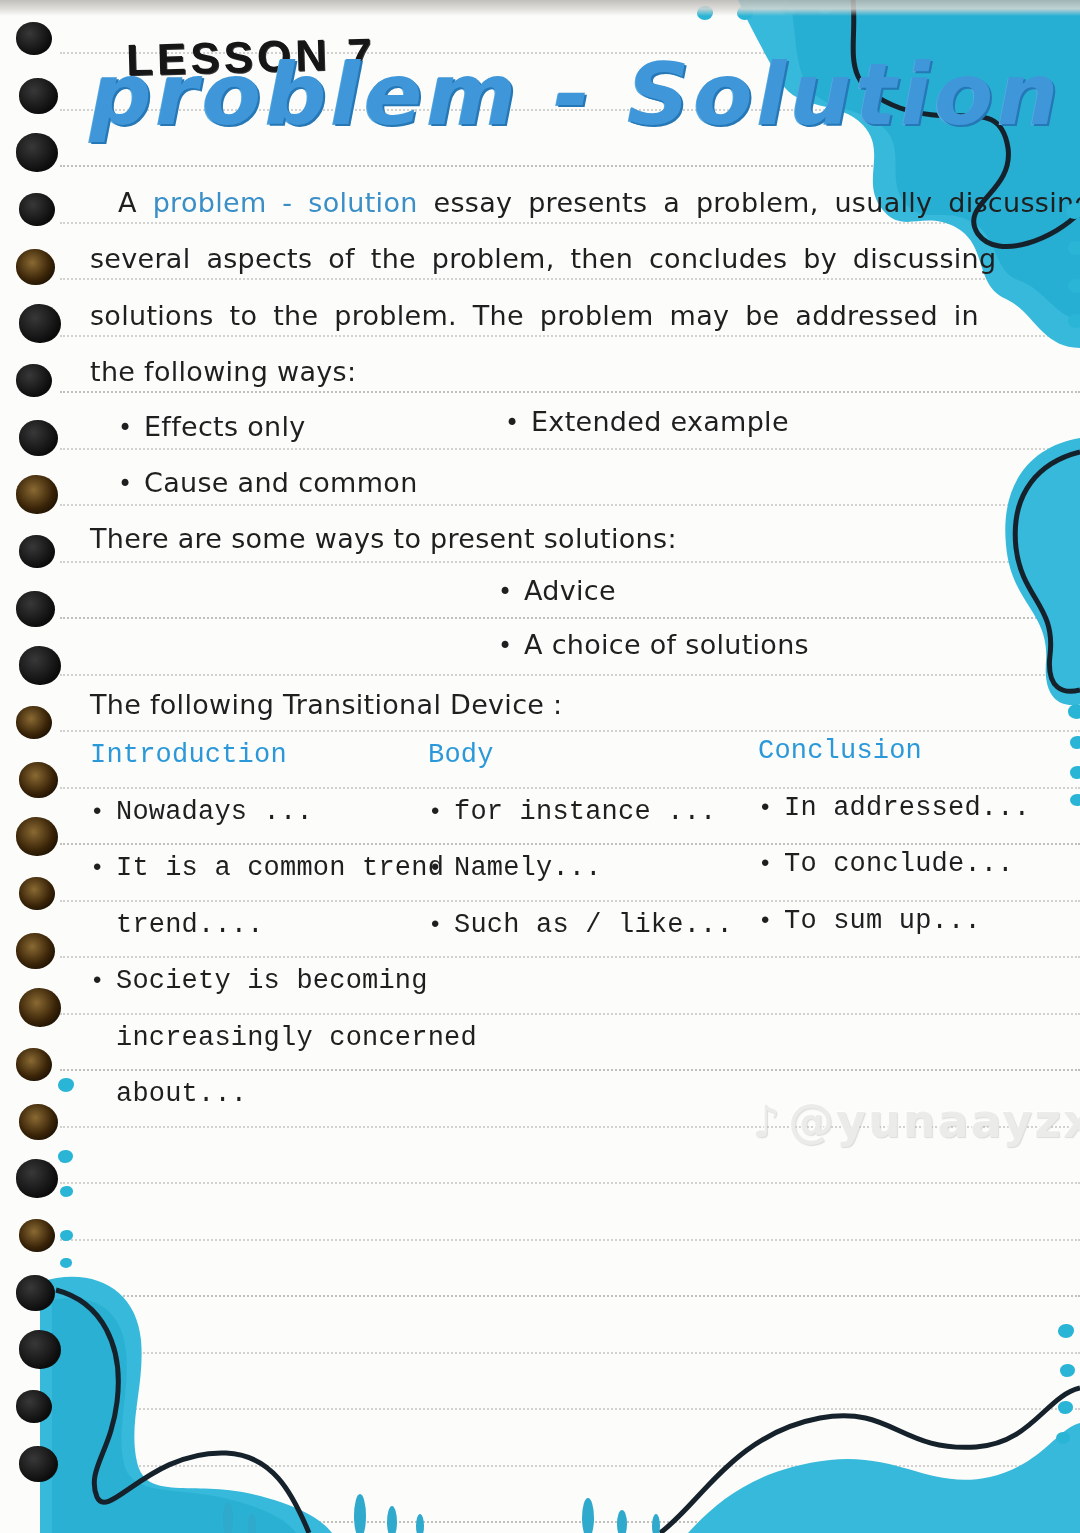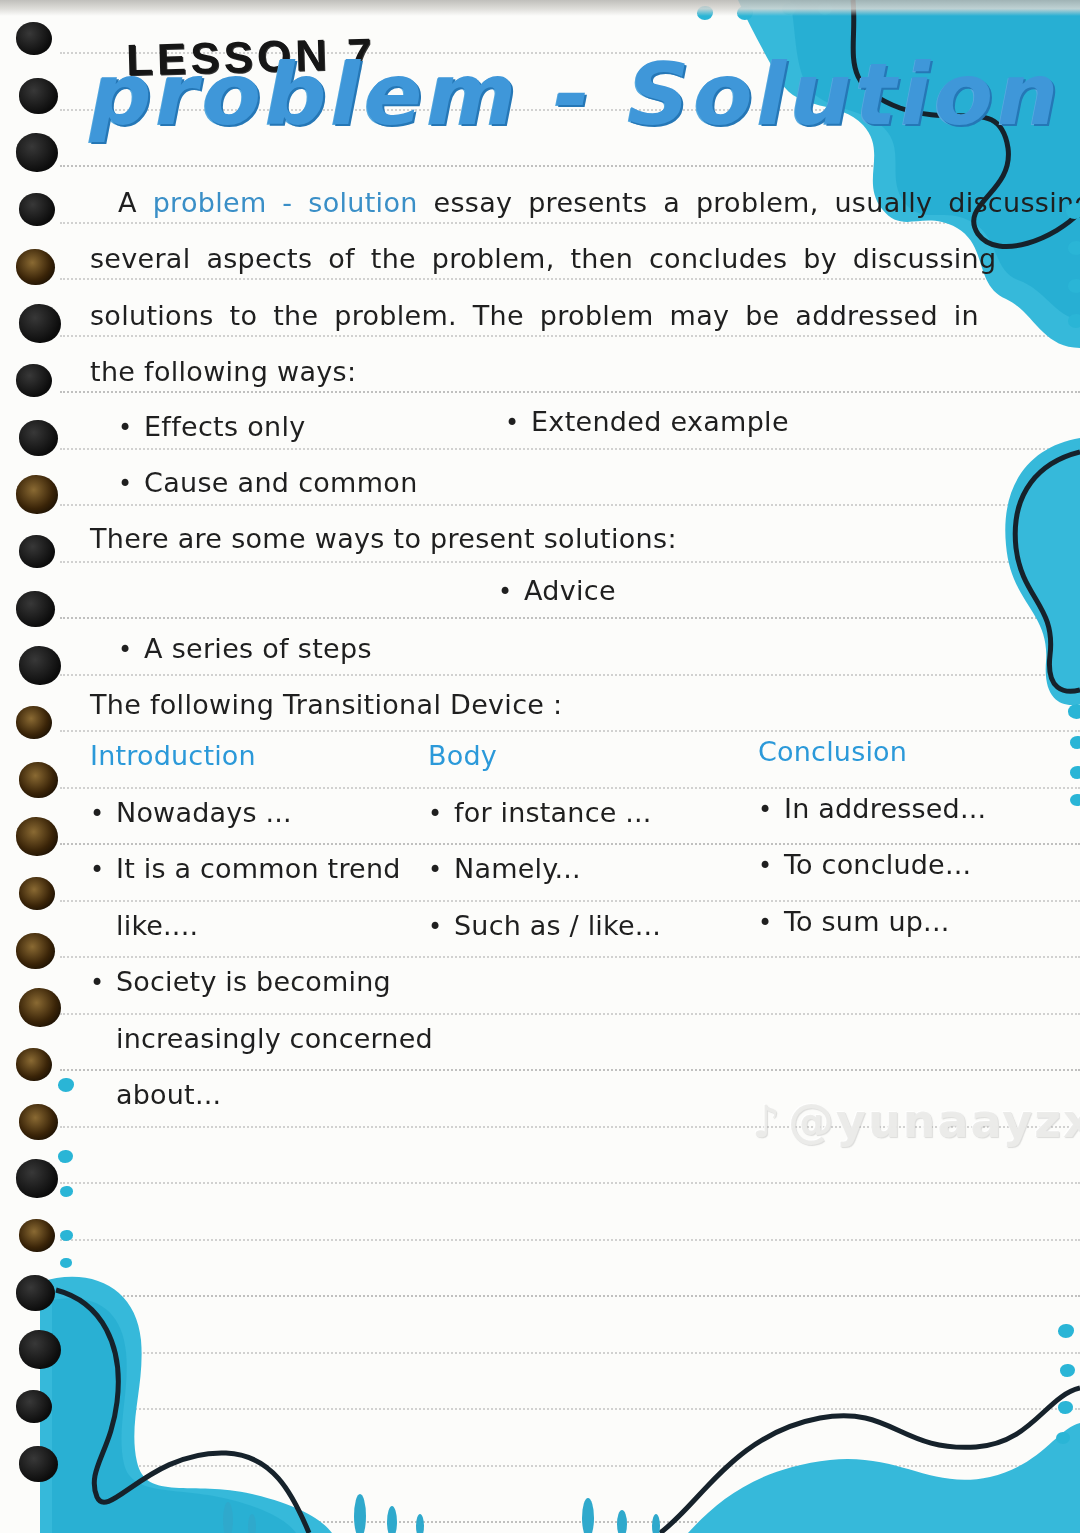--- a/index.html
+++ b/index.html
@@ -32,21 +32,21 @@
           font-family:"DejaVu Sans",sans-serif;font-style:italic;font-weight:bold;
           font-size:86px;letter-spacing:4px;color:#3f97d9;
           text-shadow:2px 2px 0 #2577b6, -1px 1px 0 #57aadf;}
   
   .row{position:absolute;white-space:nowrap;font-size:27px;letter-spacing:.3px;line-height:34px;}
   .para{word-spacing:7px;}
   .kw{color:#3a8fc7;}
   .m{display:inline-block;width:26px;text-align:left;font-size:24px;}
   .colhead{color:#2b99d9;font-size:28px;letter-spacing:.6px;}
   .col{position:absolute;}
-  .col .line{height:56.5px;white-space:nowrap;font-size:27px;letter-spacing:.2px;}
+  .col .line{height:56.5px;white-space:nowrap;font-size:27px;letter-spacing:.2px;font-family:Liberation Mono, monospace;}
   
   .wm{position:absolute;top:1094px;left:752px;z-index:2;font-size:46px;letter-spacing:2px;
       color:rgba(235,235,233,.95);text-shadow:1px 1px 1px rgba(160,160,160,.35),
       -1px -1px 1px rgba(255,255,255,.9);font-weight:bold;}
   .wm .note{margin-right:6px;font-size:44px;}
 </style>
 </head>
 <body>
 
 <div class="page">
@@ -196,31 +196,31 @@
       <span class="m">•</span><span>Extended example</span>
     </div>
     <div class="row" style="top:466px;left:118px">
       <span class="m">•</span><span>Cause and common</span>
     </div>
 
     <div class="row" style="top:522px;left:90px">There are some ways to present solutions:</div>
     <div class="row" style="top:574px;left:498px">
       <span class="m">•</span><span>Advice</span>
     </div>
-    <div class="row" style="top:632px;left:118px">
-      <span class="m">•</span><span>A series of steps</span>
+    <div class="row" style="top:628px;left:498px">
+      <span class="m">•</span><span>A choice of solutions</span>
     </div>
 
     <div class="row" style="top:688px;left:90px">The following Transitional Device :</div>
 
     <div class="col" style="top:740px;left:90px">
       <div class="line colhead">Introduction</div>
       <div class="line"><span class="m">•</span><span>Nowadays ...</span></div>
       <div class="line"><span class="m">•</span><span>It is a common trend</span></div>
-      <div class="line"><span class="m"></span><span>like....</span></div>
+      <div class="line"><span class="m"></span><span>trend....</span></div>
       <div class="line"><span class="m">•</span><span>Society is becoming</span></div>
       <div class="line"><span class="m"></span><span>increasingly concerned</span></div>
       <div class="line"><span class="m"></span><span>about...</span></div>
     </div>
 
     <div class="col" style="top:740px;left:428px">
       <div class="line colhead">Body</div>
       <div class="line"><span class="m">•</span><span>for instance ...</span></div>
       <div class="line"><span class="m">•</span><span>Namely...</span></div>
       <div class="line"><span class="m">•</span><span>Such as / like...</span></div>

